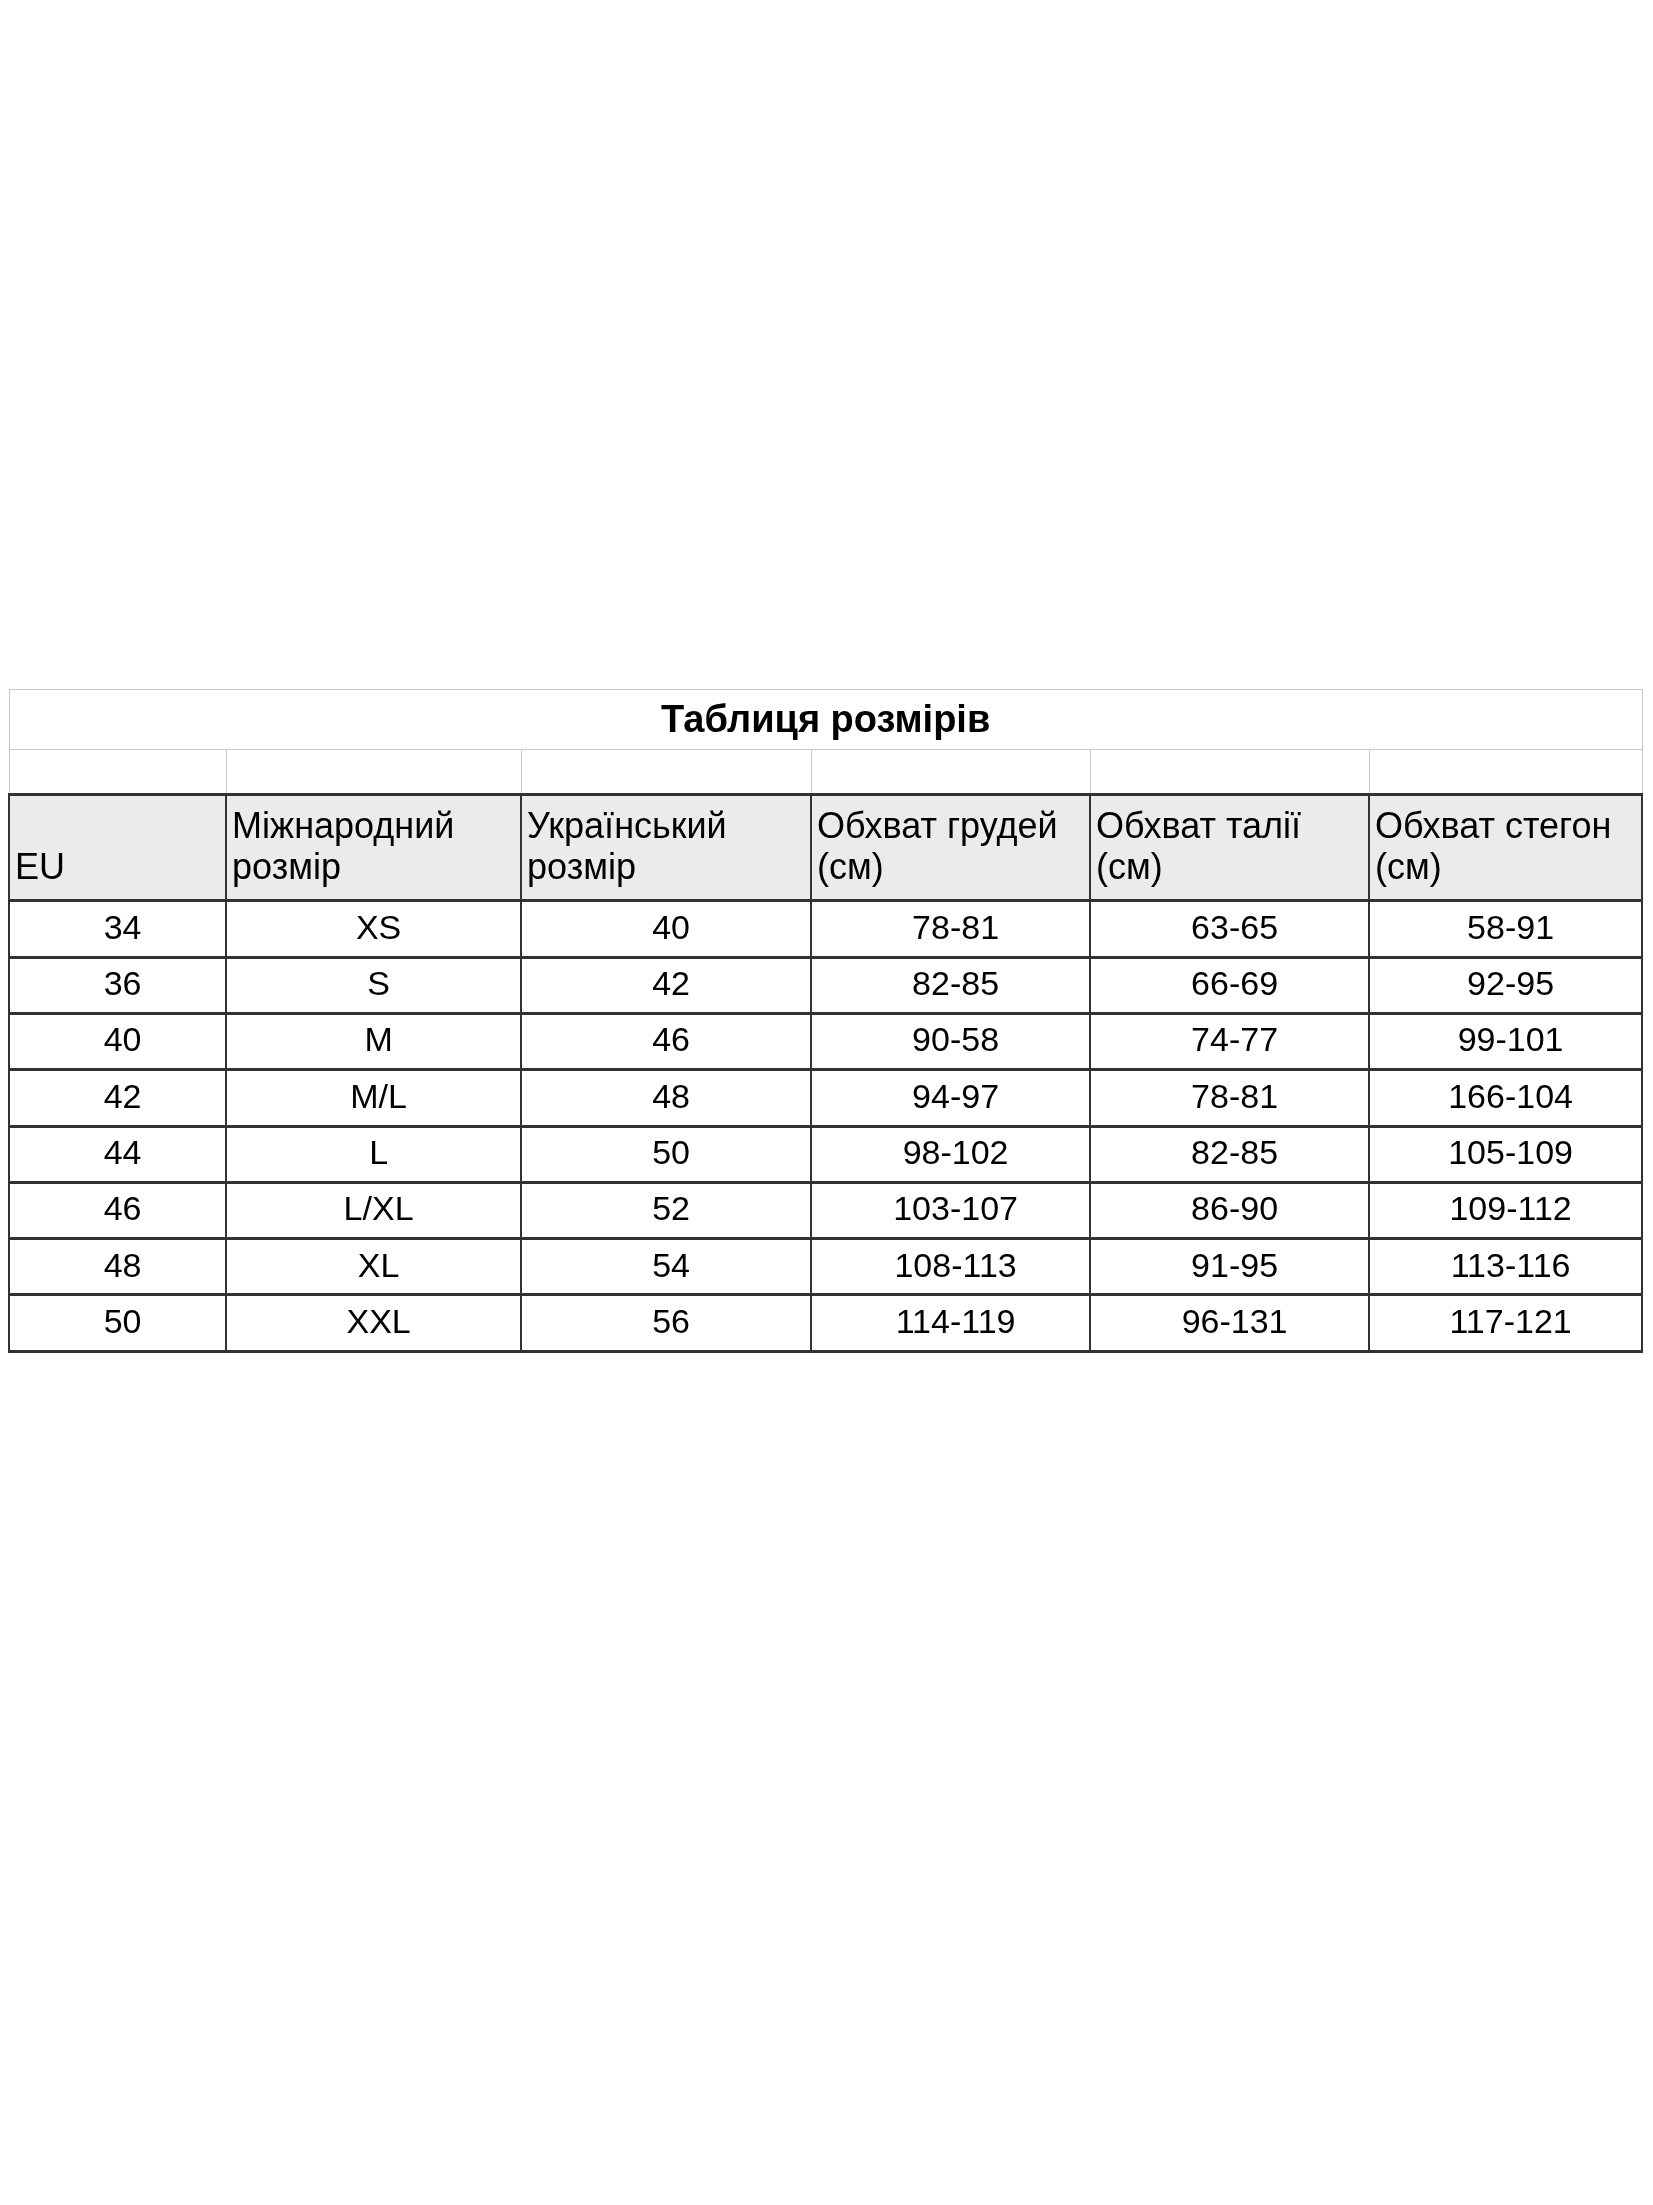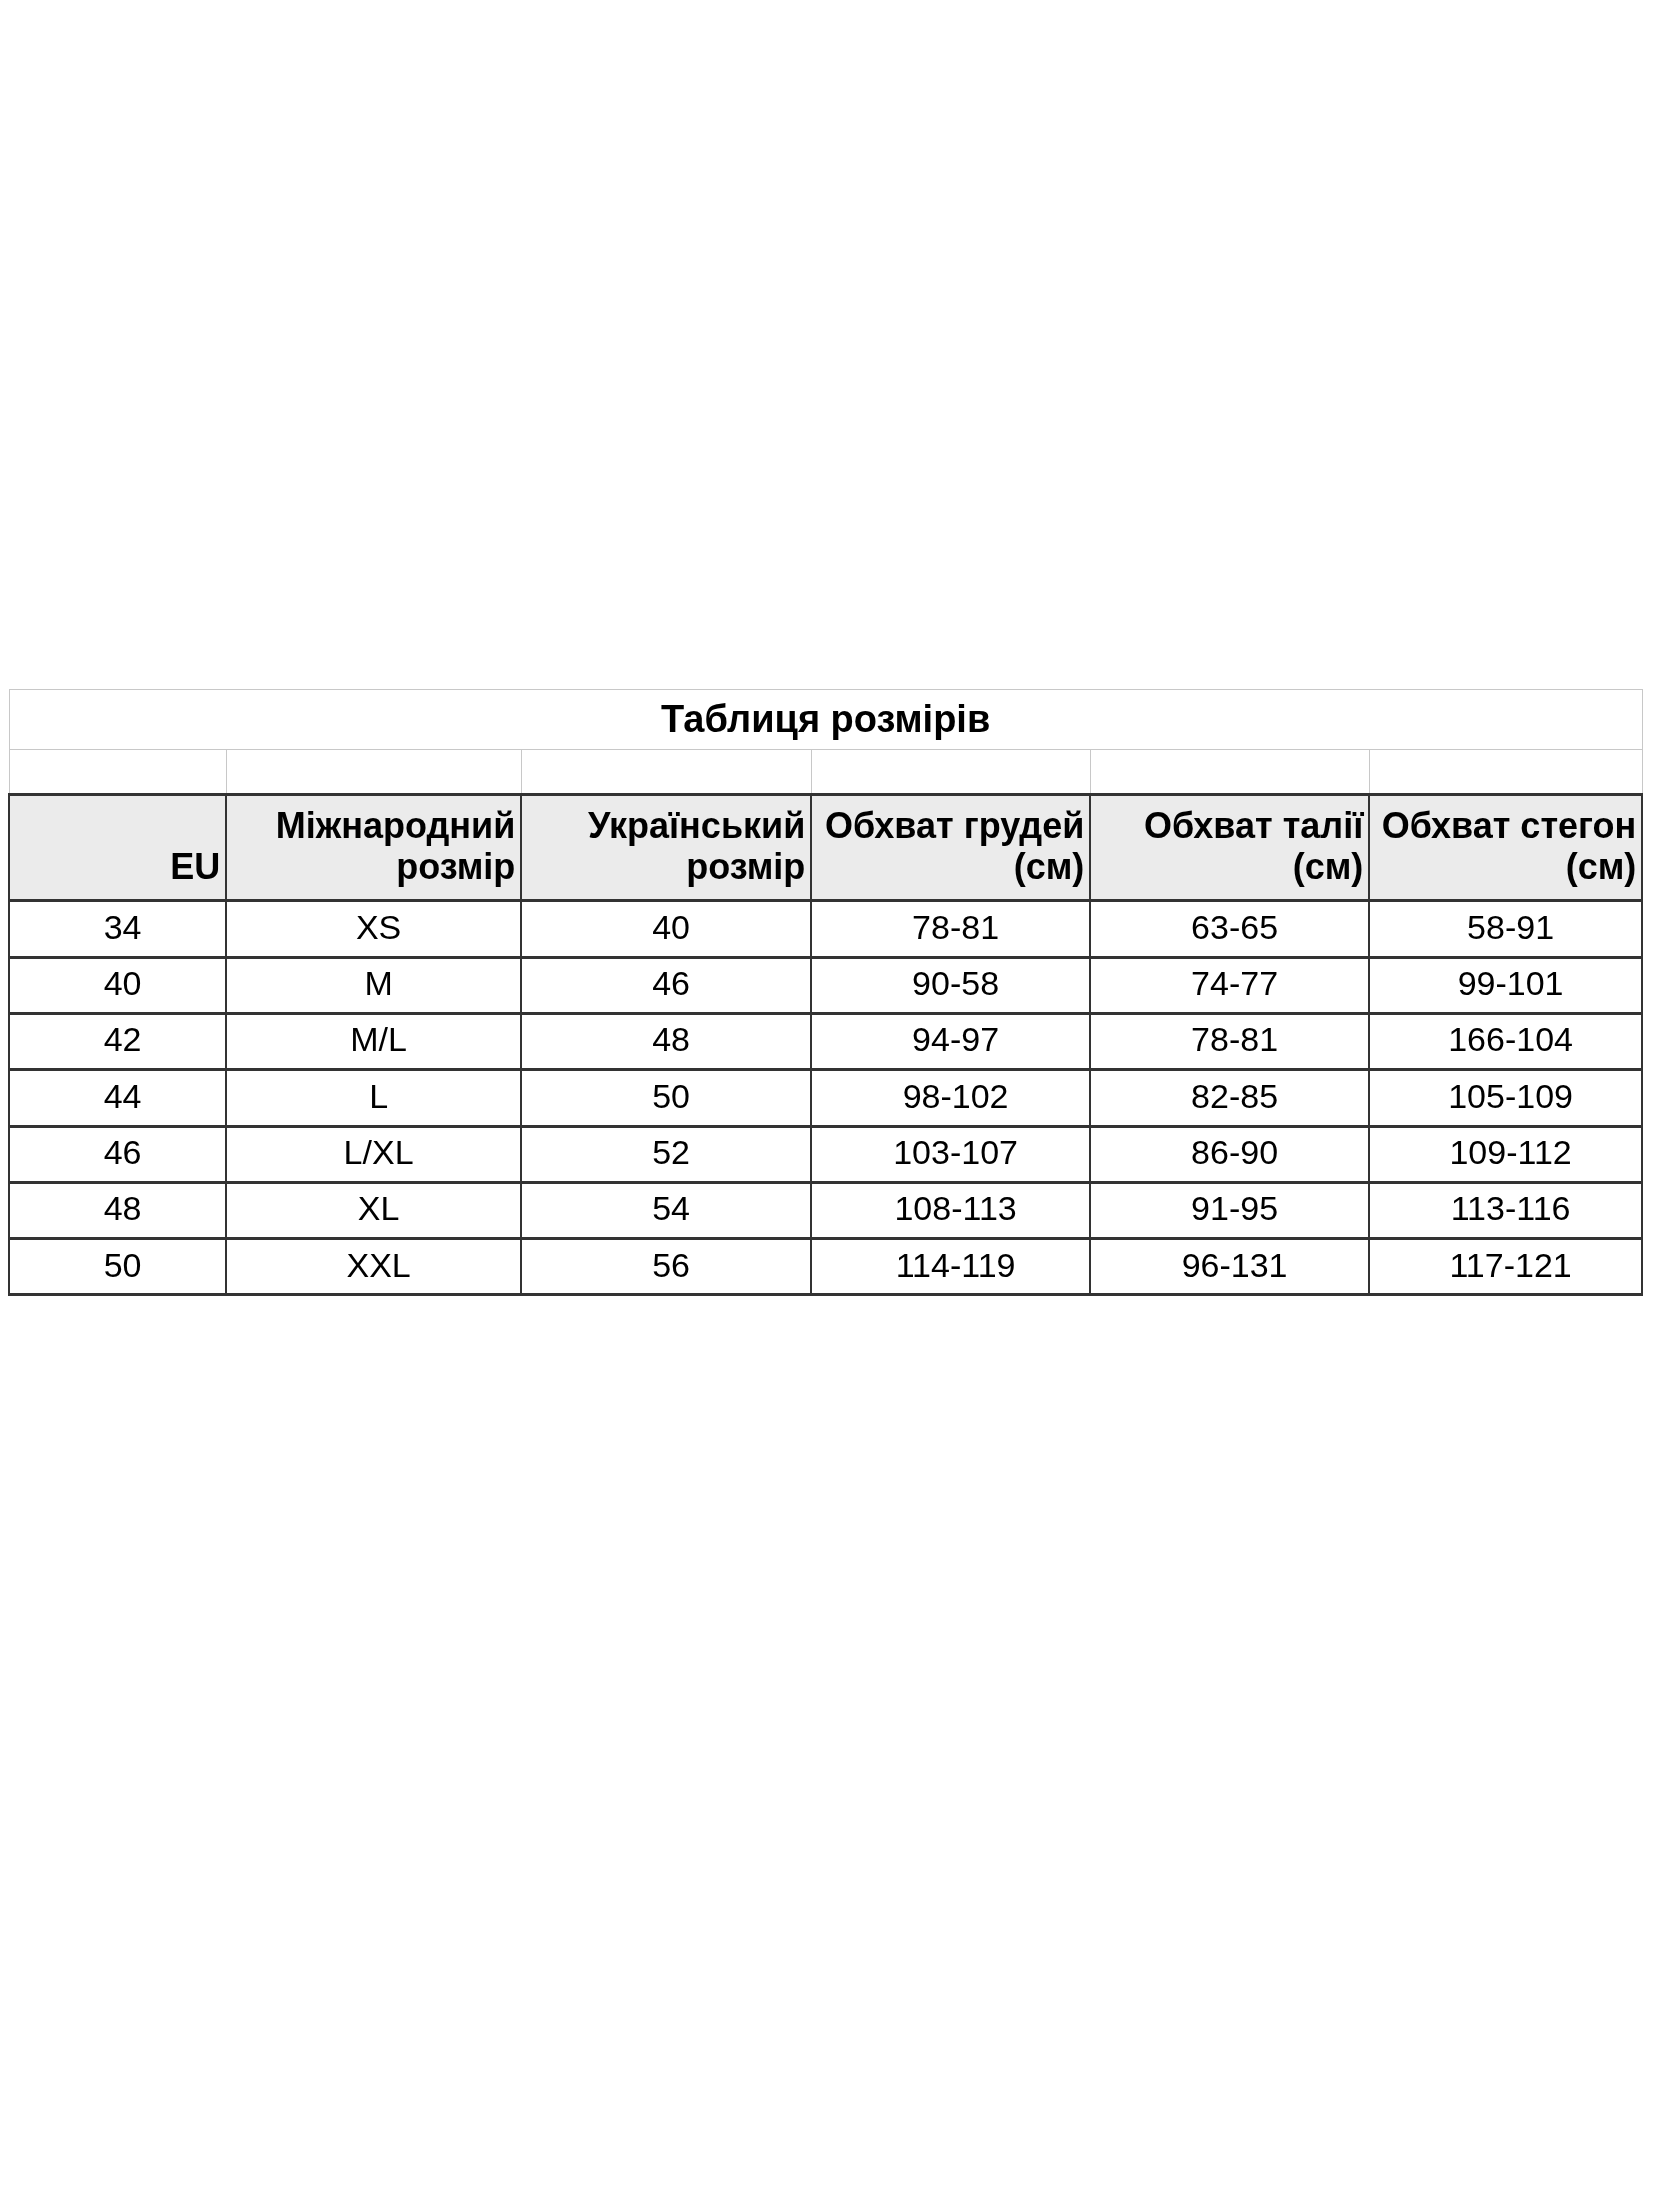--- a/index.html
+++ b/index.html
@@ -41,23 +41,23 @@
     height: 43px;
     padding: 0;
   }
   
   tr.header-row td {
     border: 2.5px solid #333333;
     border-top-width: 3.3px;
     border-bottom-width: 3.3px;
     background: #ebebeb;
     height: 92px;
-    text-align: right;
+    text-align: left;
     vertical-align: bottom;
-    font-weight: bold;
+    font-weight: normal;
     font-size: 36px;
     line-height: 1.16;
     padding: 0 4.9px 11.4px 4.9px;
   }
   
   tr.data-row td {
     border: 2.5px solid #333333;
     border-top-width: 3.3px;
     border-bottom-width: 3.3px;
     height: 50px;
@@ -103,20 +103,28 @@
         </tr>
     <tr class="data-row">
           <td>34</td>
           <td>XS</td>
           <td>40</td>
           <td>78-81</td>
           <td>63-65</td>
           <td>58-91</td>
         </tr>
         <tr class="data-row">
+          <td>36</td>
+          <td>S</td>
+          <td>42</td>
+          <td>82-85</td>
+          <td>66-69</td>
+          <td>92-95</td>
+        </tr>
+        <tr class="data-row">
           <td>40</td>
           <td>M</td>
           <td>46</td>
           <td>90-58</td>
           <td>74-77</td>
           <td>99-101</td>
         </tr>
         <tr class="data-row">
           <td>42</td>
           <td>M/L</td>

